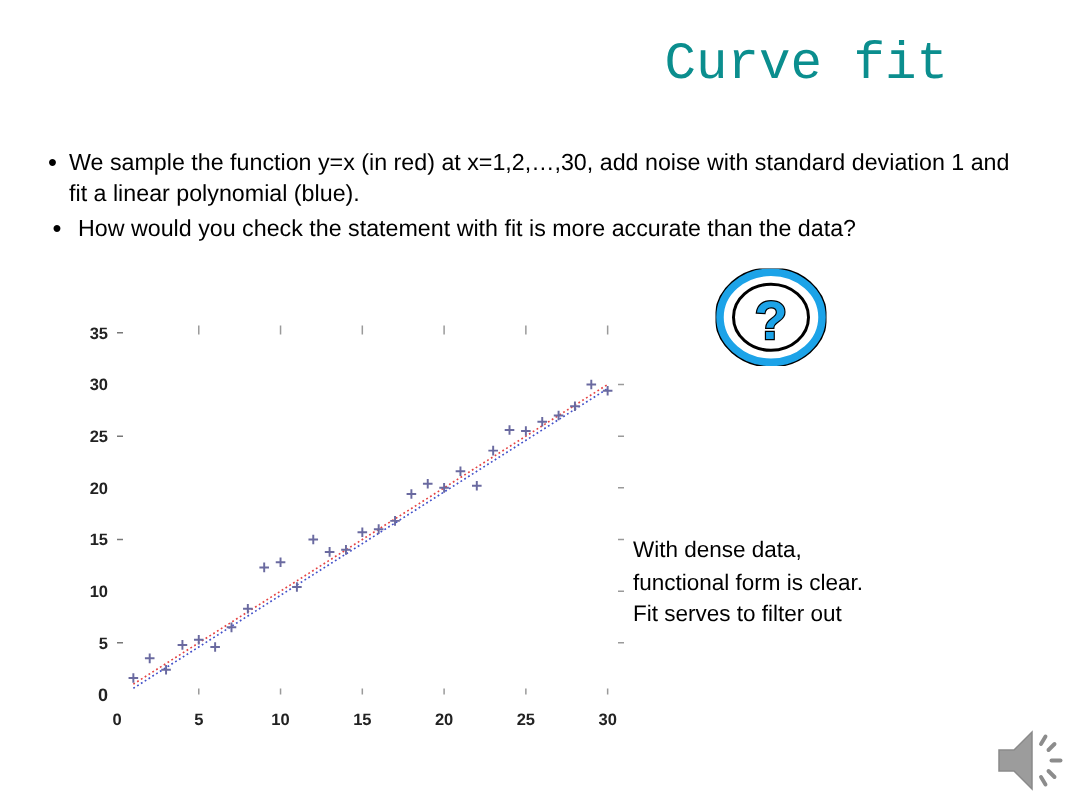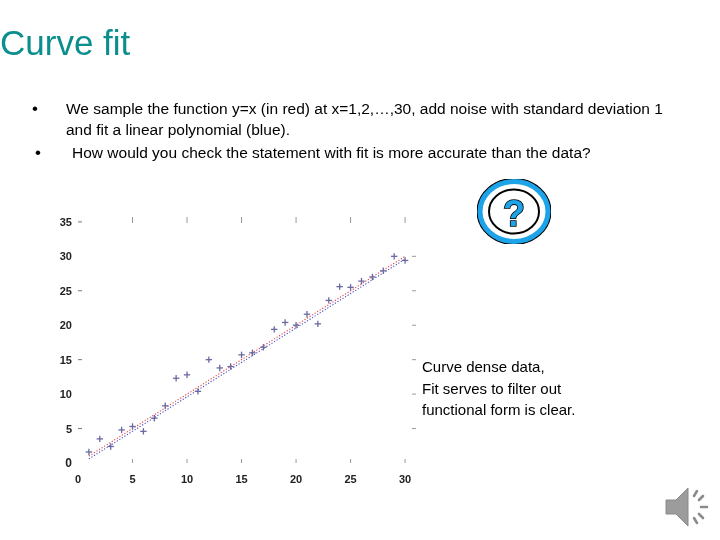--- a/index.html
+++ b/index.html
@@ -6,43 +6,44 @@
   body{
     width:720px;height:540px;background:#ffffff;overflow:hidden;
     font-family:"Liberation Sans", sans-serif;
     position:relative;
   }
   #slide{position:absolute;inset:0;width:720px;height:540px;background:#fff;}
 
   
   .title{
     position:absolute;left:0;top:22px;width:632px;
-    text-align:left;
+    text-align:right;
     font-size:35px;line-height:42px;
     color:#0B8E8E;
     letter-spacing:0px;
     white-space:nowrap;
+    font-family:Liberation Mono, monospace;
   }
 
   
   .body-text{
     position:absolute;left:24px;top:98px;width:650px;
     color:#000000;
   }
   .bullet-row{
     display:flex;align-items:flex-start;
     font-size:15.5px;line-height:21px;
     margin-bottom:2px;
   }
   .bullet-row .dot{
     width:22px;flex:0 0 22px;text-align:center;
     font-size:17px;line-height:21px;
   }
   .bullet-row.indent .dot{width:28px;flex:0 0 28px;}
-  .bullet-row .txt{flex:1 1 auto;margin-left:20px;}
+  .bullet-row .txt{flex:1 1 auto;}
 
   
   .qmark{
     position:absolute;left:477px;top:179px;width:74px;height:65px;
   }
 
   
   .chart{
     position:absolute;left:44px;top:205px;width:380px;height:290px;
   }
@@ -186,23 +187,23 @@
           <line x1="339.2903225806451" y1="62.60000000000001" x2="339.2903225806451" y2="69.00000000000001"></line>
           <line x1="346.9935483870968" y1="51.333333333333314" x2="353.39354838709676" y2="51.333333333333314"></line>
           <line x1="350.19354838709677" y1="48.13333333333331" x2="350.19354838709677" y2="54.53333333333332"></line>
           <line x1="357.8967741935484" y1="55.46666666666667" x2="364.2967741935484" y2="55.46666666666667"></line>
           <line x1="361.0967741935484" y1="52.266666666666666" x2="361.0967741935484" y2="58.66666666666667"></line>
         </g>
       </svg>
   </div>
 
   <div class="caption">
-    <div>Curve dense data,</div>
+    <div>With dense data,</div>
+    <div>functional form is clear.</div>
     <div>Fit serves to filter out</div>
-    <div>functional form is clear.</div>
   </div>
 
   <div class="speaker">
     <svg width="52" height="52" viewBox="0 0 52 52">
       <polygon points="4,19 14,19 26,7 26,45 14,33 4,33" fill="#9C9C9C" stroke="#8A8A8A" stroke-width="1"></polygon>
       <g stroke="#8C8C8C" stroke-width="2.6" fill="none" stroke-linecap="round">
         <path d="M32 15 L35 10"></path>
         <path d="M37 19 L41 15"></path>
         <path d="M39 26 L45 26"></path>
         <path d="M37 33 L41 37"></path>

